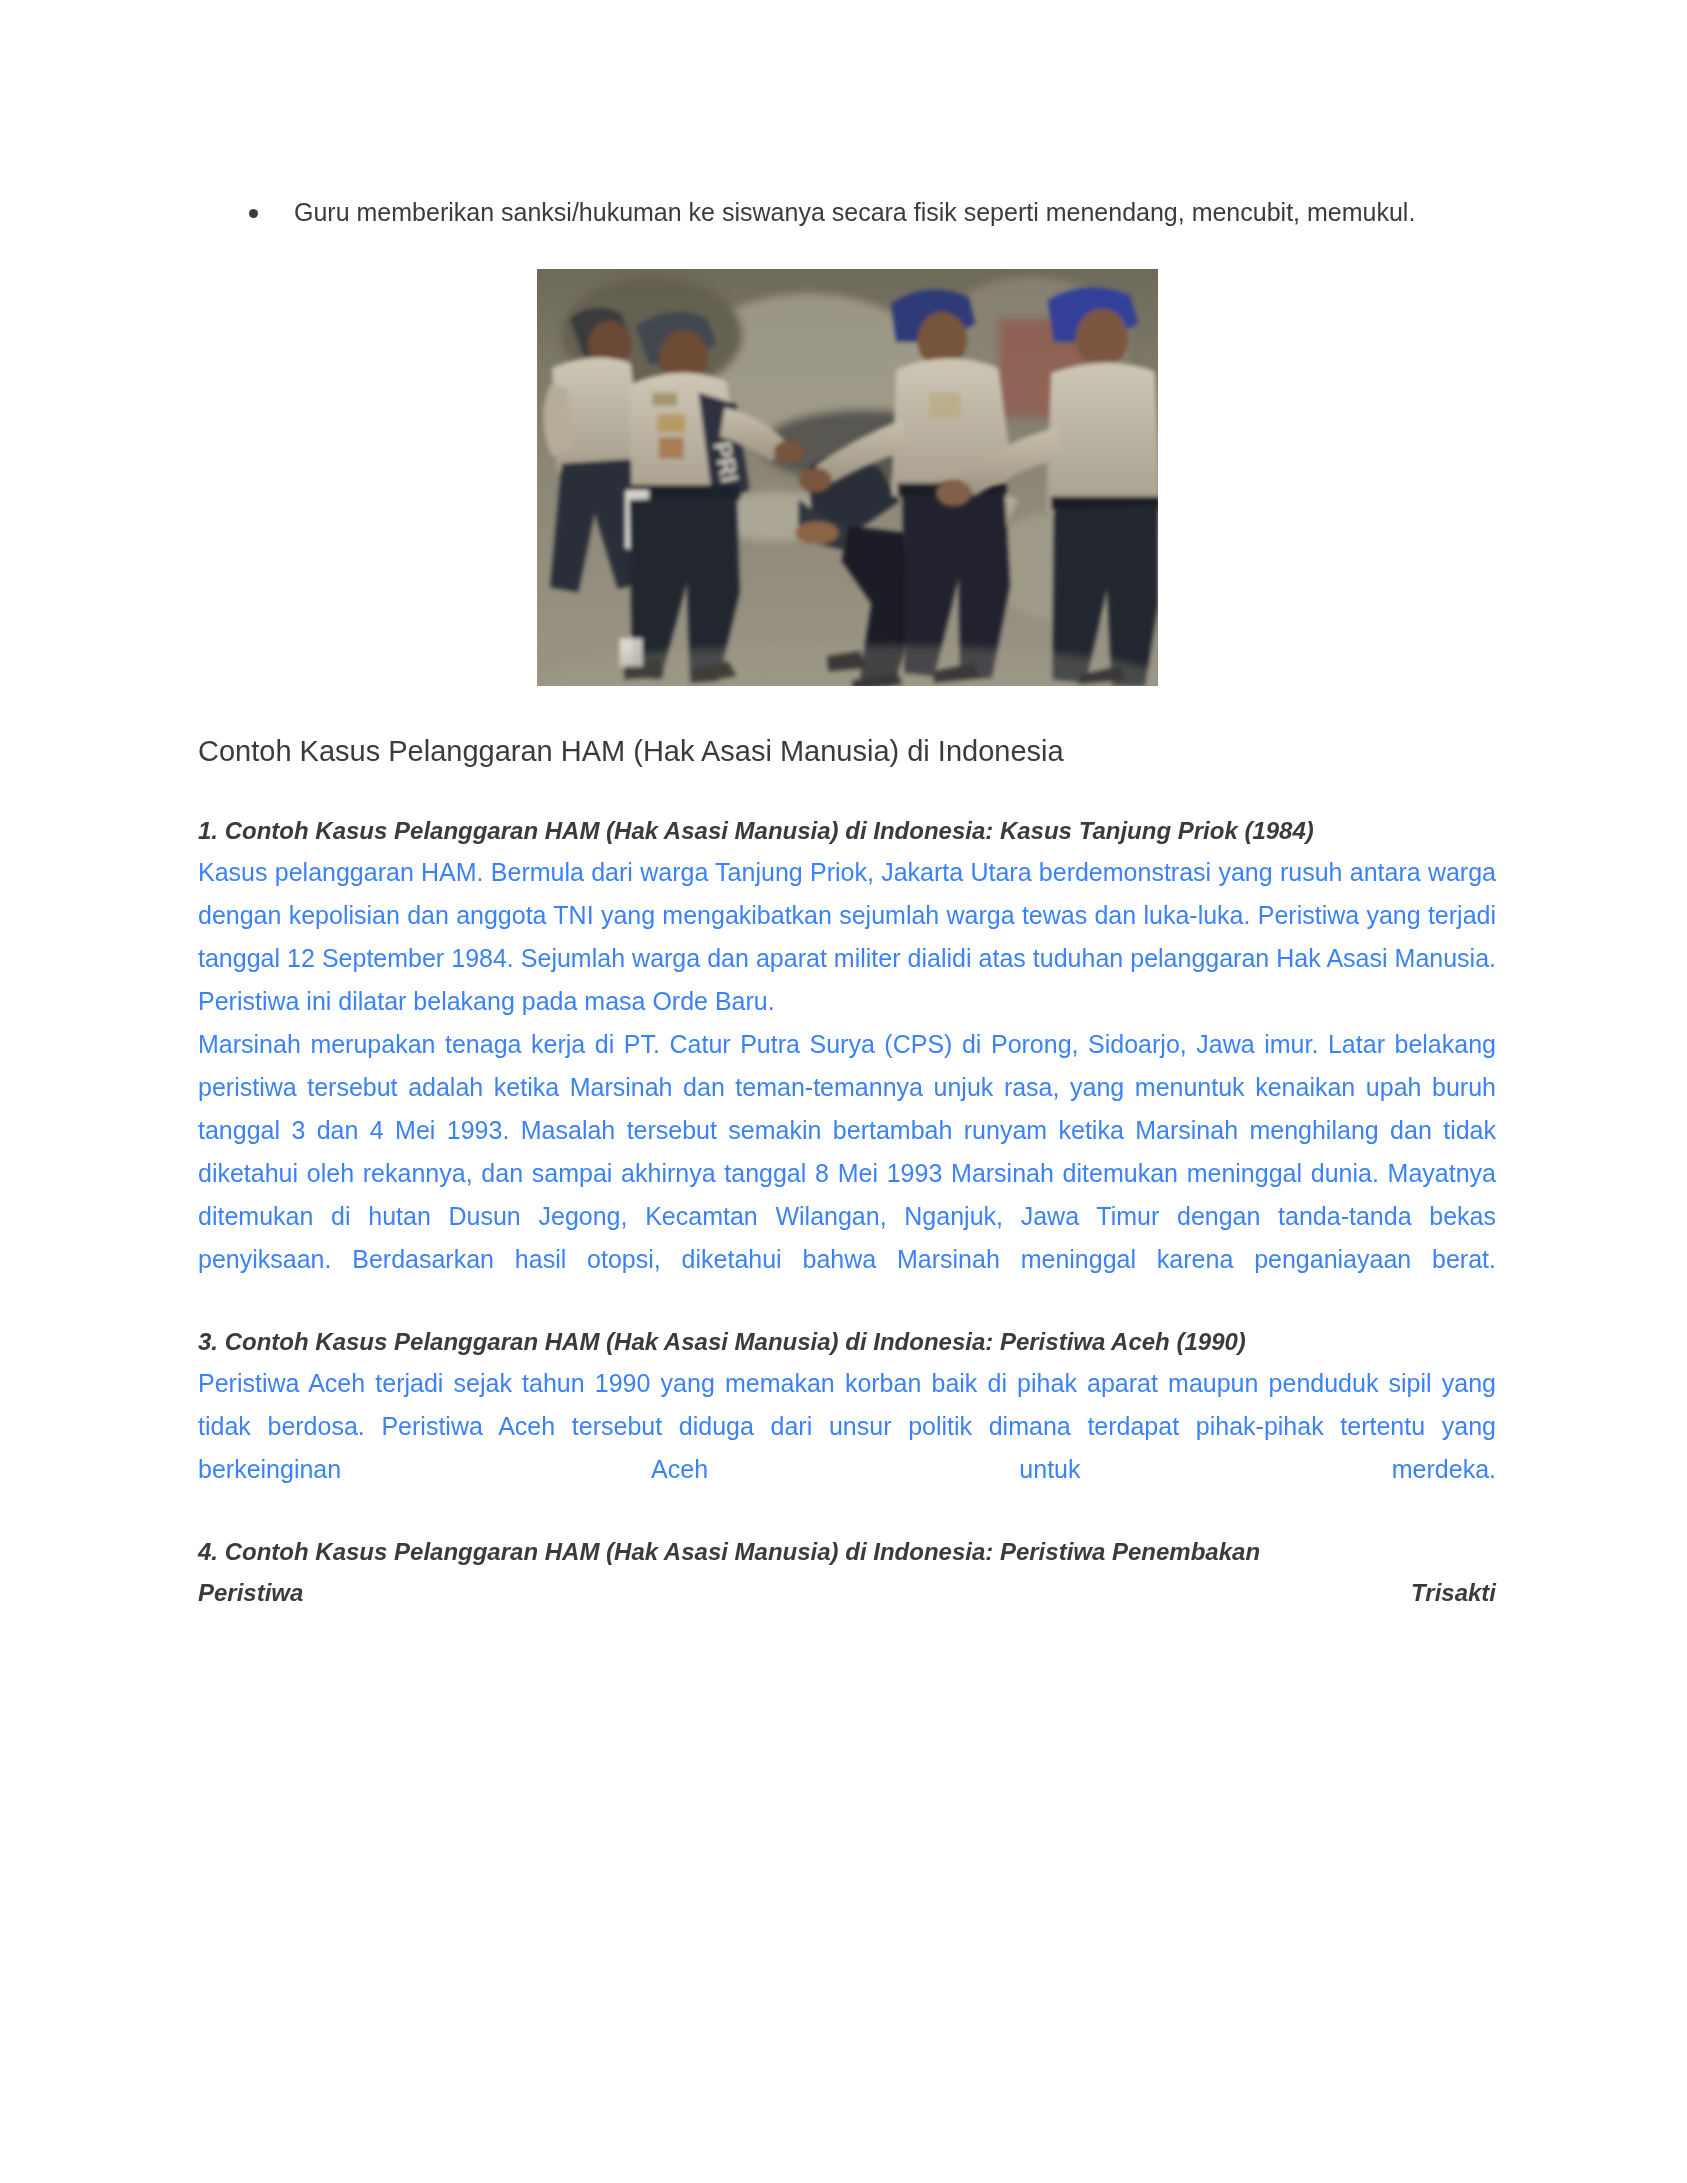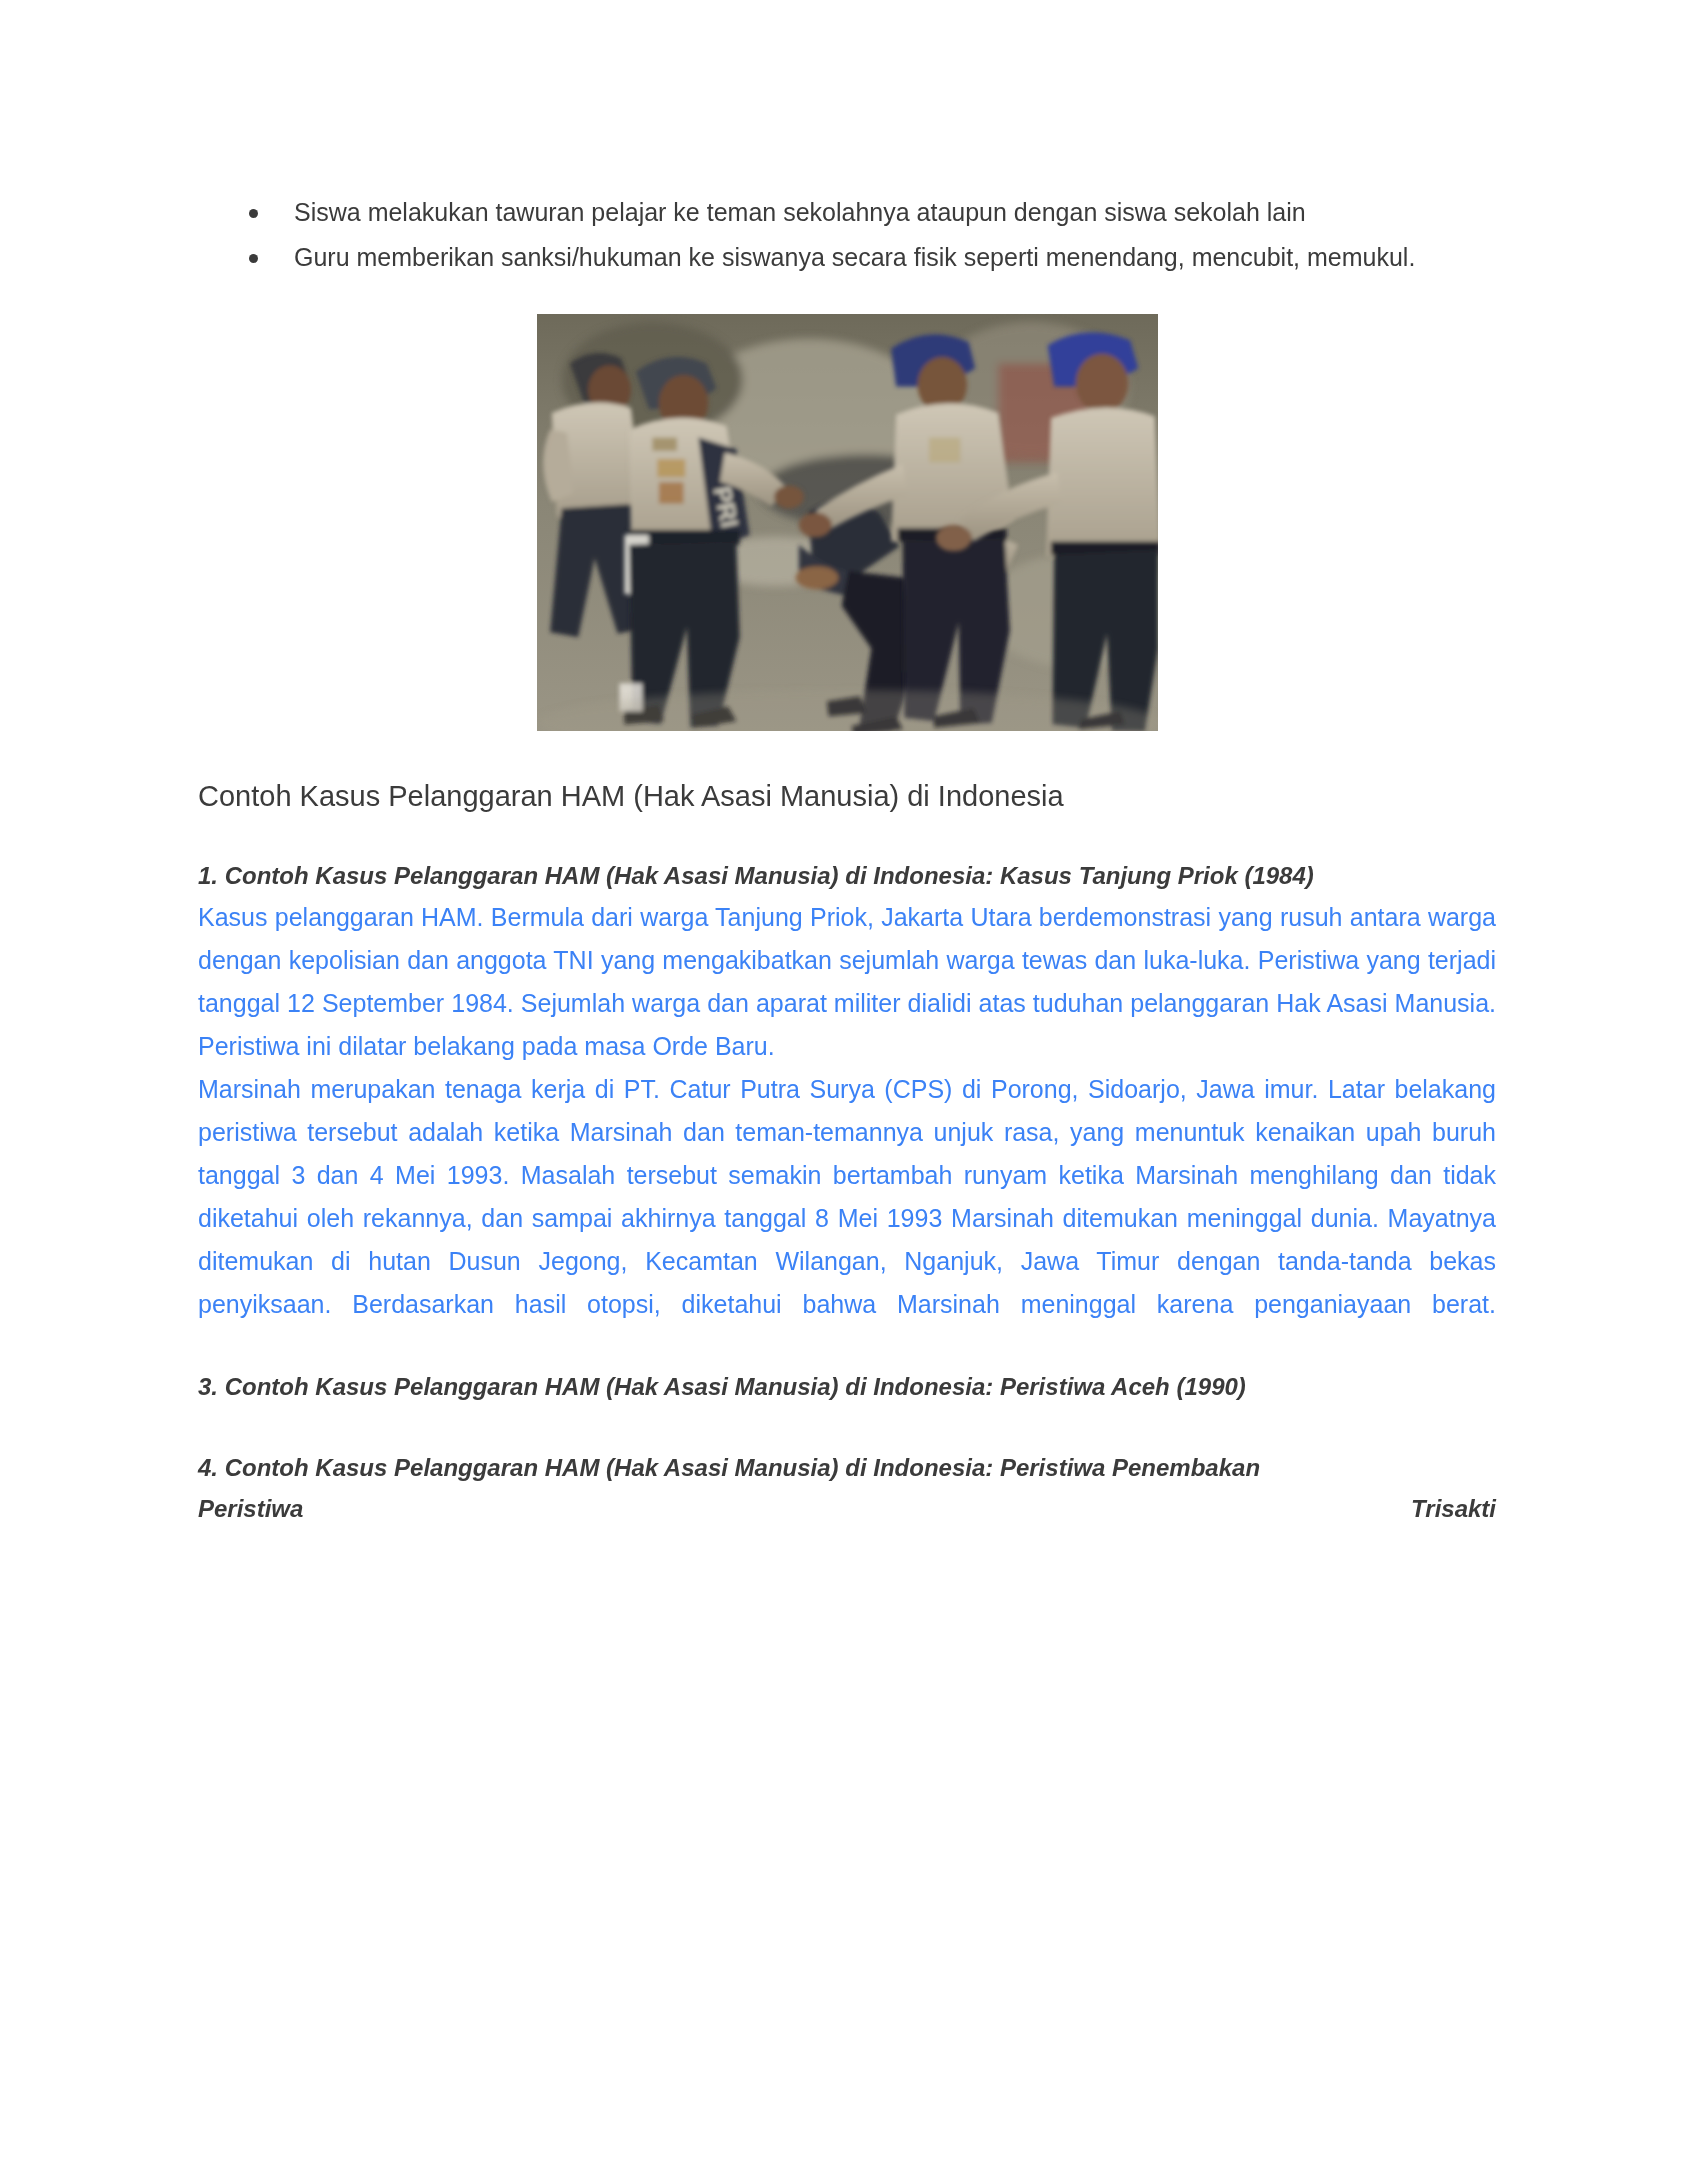--- a/index.html
+++ b/index.html
@@ -110,21 +110,20 @@
     justify-content: space-between;
   }
 </style>
 </head>
 <body>
 
 <div class="page">
   <div class="content">
 
     <ul class="bullet-list">
-      <li class="bullet-item">Siswa melakukan tawuran pelajar ke teman sekolahnya ataupun dengan siswa sekolah lain</li>
       <li class="bullet-item">Guru memberikan sanksi/hukuman ke siswanya secara fisik seperti menendang, mencubit, memukul.</li>
     </ul>
 
     <div class="photo-wrap">
       <div class="photo">
         <svg viewBox="0 0 754 506" preserveAspectRatio="none">
           <defs>
             <linearGradient id="bgHaze" x1="0" y1="0" x2="0" y2="1">
               <stop offset="0%" stop-color="#6e6a5a"></stop>
               <stop offset="45%" stop-color="#8a8676"></stop>
@@ -233,20 +232,21 @@
     </div>
 
     <h1 class="doc-title">Contoh Kasus Pelanggaran HAM (Hak Asasi Manusia) di Indonesia</h1>
 
     <h2 class="section-head">1. Contoh Kasus Pelanggaran HAM (Hak Asasi Manusia) di Indonesia: Kasus Tanjung Priok (1984)</h2>
     <p class="body-par">Kasus pelanggaran HAM. Bermula dari warga Tanjung Priok, Jakarta Utara berdemonstrasi yang rusuh antara warga dengan kepolisian dan anggota TNI yang mengakibatkan sejumlah warga tewas dan luka-luka. Peristiwa yang terjadi tanggal 12 September 1984. Sejumlah warga dan aparat militer dialidi atas tuduhan pelanggaran Hak Asasi Manusia. Peristiwa ini dilatar belakang pada masa Orde Baru.</p>
 
     <p class="body-par spread-last">Marsinah merupakan tenaga kerja di  PT. Catur Putra Surya (CPS) di Porong, Sidoarjo, Jawa imur. Latar belakang peristiwa tersebut adalah ketika Marsinah dan teman-temannya unjuk rasa, yang menuntuk kenaikan upah buruh tanggal 3 dan 4 Mei 1993. Masalah tersebut semakin bertambah runyam ketika Marsinah menghilang dan tidak diketahui oleh rekannya, dan sampai akhirnya tanggal 8 Mei 1993 Marsinah ditemukan meninggal dunia. Mayatnya ditemukan di hutan Dusun Jegong, Kecamtan Wilangan, Nganjuk, Jawa Timur dengan tanda-tanda bekas penyiksaan. Berdasarkan hasil otopsi, diketahui bahwa Marsinah meninggal karena penganiayaan berat.</p>
 
     <h2 class="section-head">3. Contoh Kasus Pelanggaran HAM (Hak Asasi Manusia) di Indonesia: Peristiwa Aceh (1990)</h2>
+    <p class="body-par spread-last">Peristiwa Aceh terjadi sejak tahun 1990 yang memakan korban baik di pihak aparat maupun penduduk sipil yang tidak berdosa. Peristiwa Aceh tersebut diduga dari unsur politik dimana terdapat pihak-pihak tertentu yang berkeinginan Aceh untuk merdeka.</p>
 
     <h2 class="section-head">
       <span>4. Contoh Kasus Pelanggaran HAM (Hak Asasi Manusia) di Indonesia: Peristiwa Penembakan</span>
       <span class="head-line2">
         <span>Peristiwa</span>
         <span>Trisakti</span>
       </span>
     </h2>
 
   </div>

